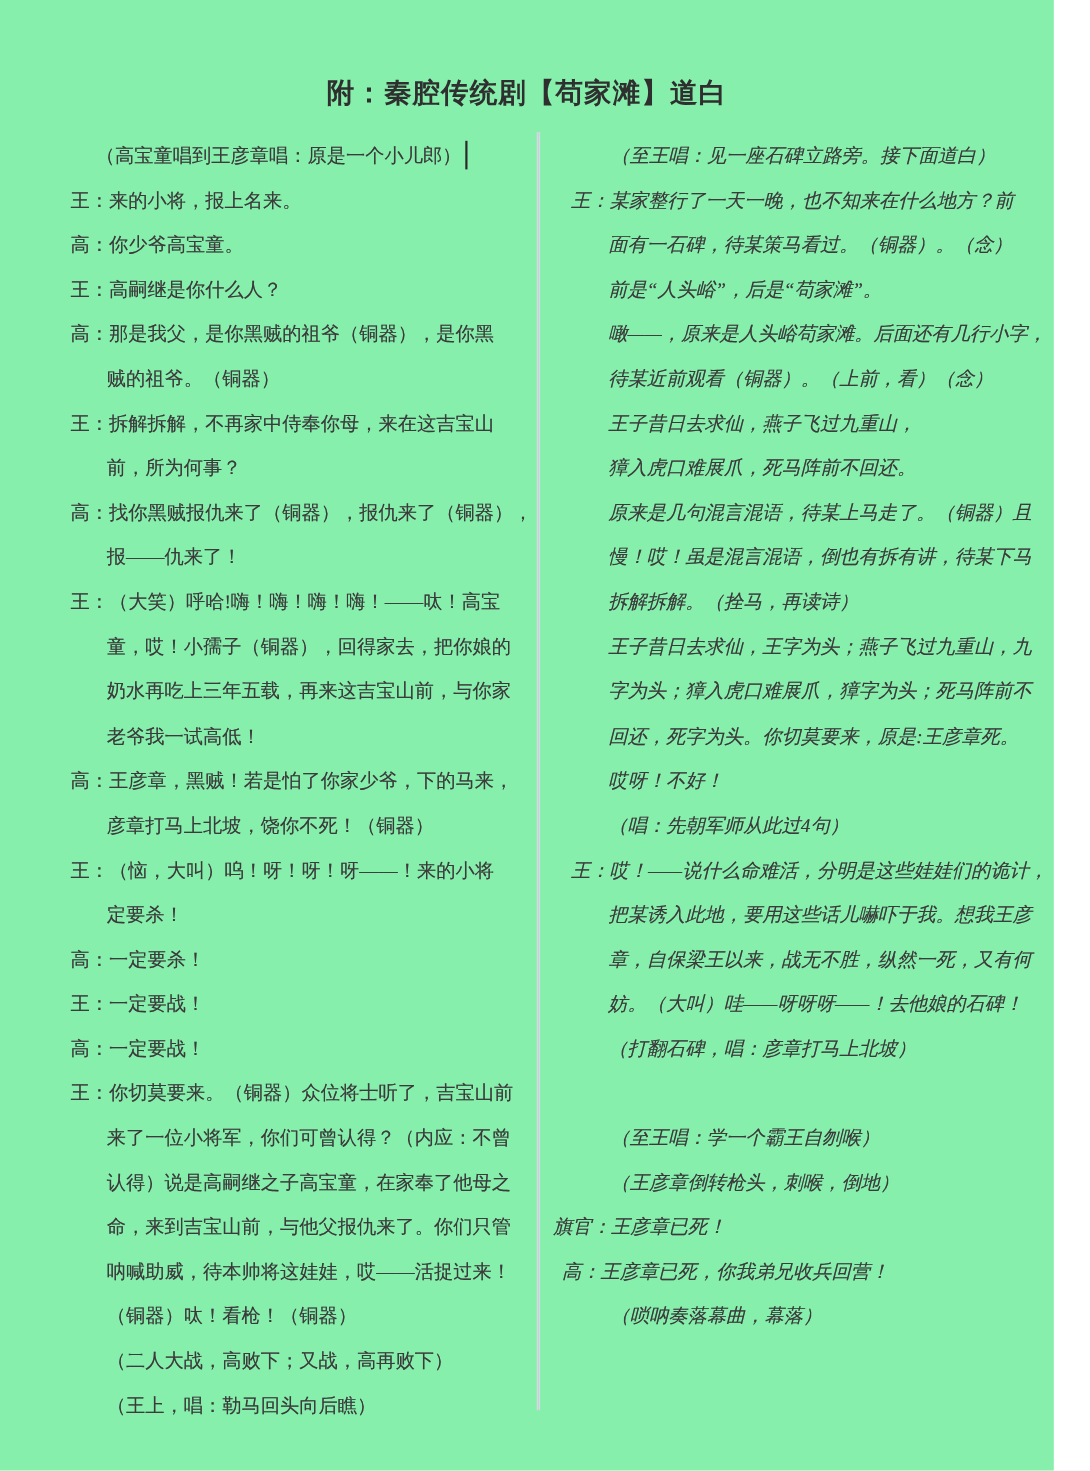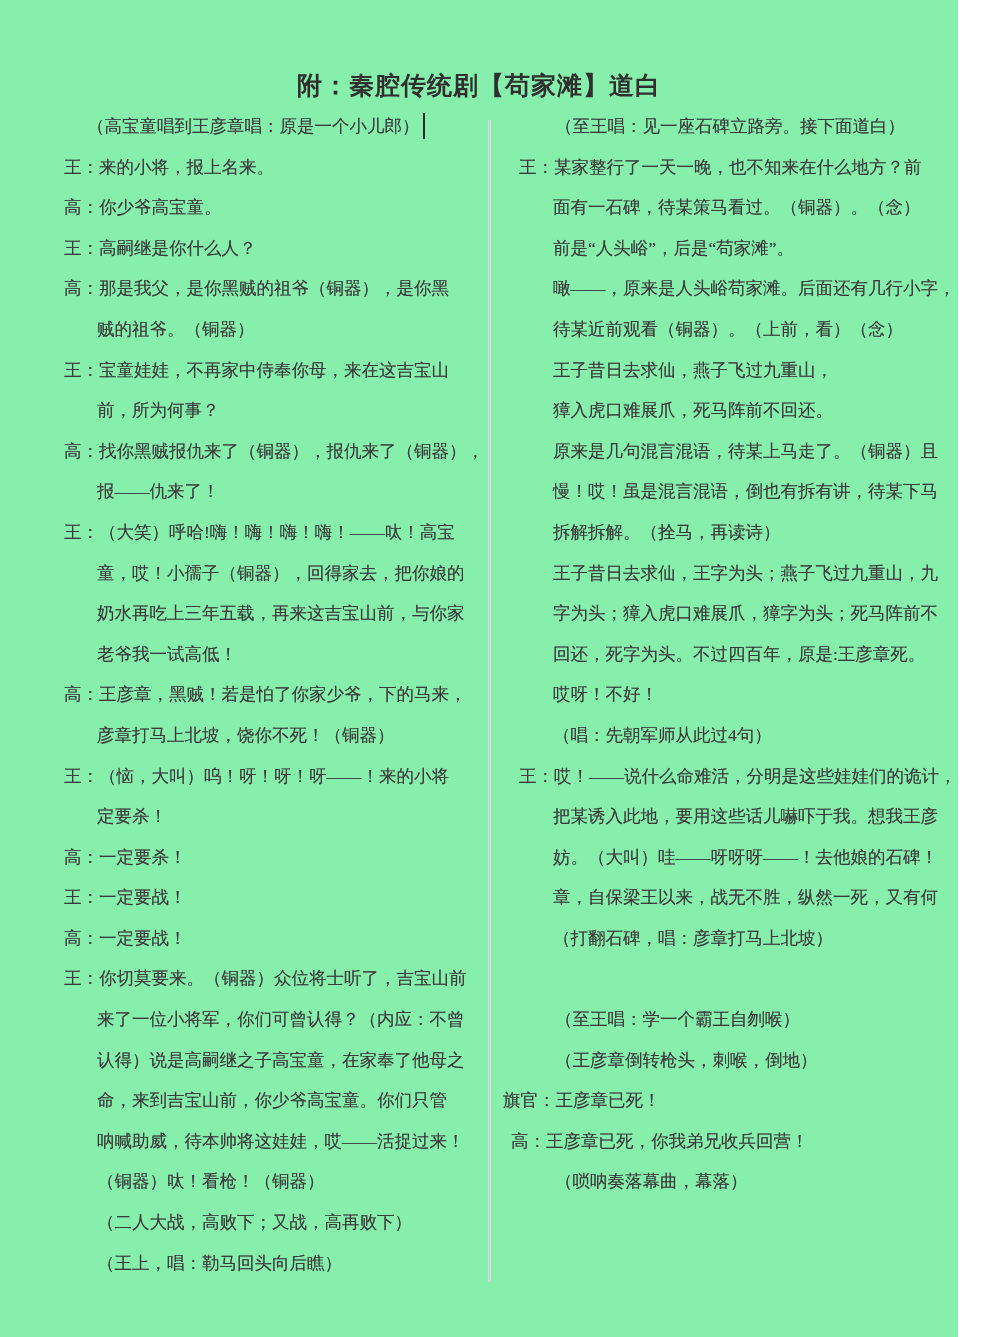--- a/index.html
+++ b/index.html
@@ -32,24 +32,24 @@
   .divider {
     position: absolute;
     left: 488px;
     top: 120px;
     width: 3px;
     height: 1162px;
     background: linear-gradient(to right, #d8e0e5, #c6d1d8, #d8e0e5);
   }
   .col {
     position: absolute;
-    top: 106px;
+    top: 121px;
   }
   .col-left  { left: 64px;  width: 424px; }
-  .col-right { left: 503px; width: 470px; }
+  .col-right { left: 503px; width: 470px; font-style: italic; }
   .line {
     height: 40.6px;
     line-height: 40.6px;
     font-size: 17.5px;
     color: #3b3b3b;
     white-space: nowrap;
     text-shadow: 0 0 0.6px rgba(70,70,70,0.55);
   }
   
   .col-left .k-speaker { padding-left: 0; }
@@ -80,39 +80,39 @@
   <div class="divider"></div>
 
   <div class="col col-left">
 
   <div class="line k-stage">（高宝童唱到王彦章唱：原是一个小儿郎）<span class="text-cursor"></span></div>
       <div class="line k-speaker">王：来的小将，报上名来。</div>
       <div class="line k-speaker">高：你少爷高宝童。</div>
       <div class="line k-speaker">王：高嗣继是你什么人？</div>
       <div class="line k-speaker">高：那是我父，是你黑贼的祖爷（铜器），是你黑</div>
       <div class="line k-cont">贼的祖爷。（铜器）</div>
-      <div class="line k-speaker">王：宝童娃娃，不再家中侍奉你母，来在这吉宝山</div>
+      <div class="line k-speaker">王：拆解拆解，不再家中侍奉你母，来在这吉宝山</div>
       <div class="line k-cont">前，所为何事？</div>
       <div class="line k-speaker">高：找你黑贼报仇来了（铜器），报仇来了（铜器），</div>
       <div class="line k-cont">报——仇来了！</div>
       <div class="line k-speaker">王：（大笑）呼哈!嗨！嗨！嗨！嗨！——呔！高宝</div>
       <div class="line k-cont">童，哎！小孺子（铜器），回得家去，把你娘的</div>
       <div class="line k-cont">奶水再吃上三年五载，再来这吉宝山前，与你家</div>
       <div class="line k-cont">老爷我一试高低！</div>
       <div class="line k-speaker">高：王彦章，黑贼！若是怕了你家少爷，下的马来，</div>
       <div class="line k-cont">彦章打马上北坡，饶你不死！（铜器）</div>
       <div class="line k-speaker">王：（恼，大叫）呜！呀！呀！呀——！来的小将</div>
       <div class="line k-cont">定要杀！</div>
       <div class="line k-speaker">高：一定要杀！</div>
       <div class="line k-speaker">王：一定要战！</div>
       <div class="line k-speaker">高：一定要战！</div>
       <div class="line k-speaker">王：你切莫要来。（铜器）众位将士听了，吉宝山前</div>
       <div class="line k-cont">来了一位小将军，你们可曾认得？（内应：不曾</div>
       <div class="line k-cont">认得）说是高嗣继之子高宝童，在家奉了他母之</div>
-      <div class="line k-cont">命，来到吉宝山前，你少爷高宝童。你们只管</div>
+      <div class="line k-cont">命，来到吉宝山前，与他父报仇来了。你们只管</div>
       <div class="line k-cont">呐喊助威，待本帅将这娃娃，哎——活捉过来！</div>
       <div class="line k-cont">（铜器）呔！看枪！（铜器）</div>
       <div class="line k-cont">（二人大战，高败下；又战，高再败下）</div>
       <div class="line k-cont">（王上，唱：勒马回头向后瞧）</div>
     </div>
 
   <div class="col col-right">
 
   <div class="line k-stage">（至王唱：见一座石碑立路旁。接下面道白）</div>
       <div class="line k-speaker">王：某家整行了一天一晚，也不知来在什么地方？前</div>
@@ -120,27 +120,27 @@
       <div class="line k-cont">前是“人头峪”，后是“苟家滩”。</div>
       <div class="line k-cont">噉——，原来是人头峪苟家滩。后面还有几行小字，</div>
       <div class="line k-cont">待某近前观看（铜器）。（上前，看）（念）</div>
       <div class="line k-cont">王子昔日去求仙，燕子飞过九重山，</div>
       <div class="line k-cont">獐入虎口难展爪，死马阵前不回还。</div>
       <div class="line k-cont">原来是几句混言混语，待某上马走了。（铜器）且</div>
       <div class="line k-cont">慢！哎！虽是混言混语，倒也有拆有讲，待某下马</div>
       <div class="line k-cont">拆解拆解。（拴马，再读诗）</div>
       <div class="line k-cont">王子昔日去求仙，王字为头；燕子飞过九重山，九</div>
       <div class="line k-cont">字为头；獐入虎口难展爪，獐字为头；死马阵前不</div>
-      <div class="line k-cont">回还，死字为头。不过四百年，原是:王彦章死。</div>
+      <div class="line k-cont">回还，死字为头。你切莫要来，原是:王彦章死。</div>
       <div class="line k-cont">哎呀！不好！</div>
       <div class="line k-cont">（唱：先朝军师从此过4句）</div>
       <div class="line k-speaker">王：哎！——说什么命难活，分明是这些娃娃们的诡计，</div>
       <div class="line k-cont">把某诱入此地，要用这些话儿嚇吓于我。想我王彦</div>
+      <div class="line k-cont">章，自保梁王以来，战无不胜，纵然一死，又有何</div>
       <div class="line k-cont">妨。（大叫）哇——呀呀呀——！去他娘的石碑！</div>
-      <div class="line k-cont">章，自保梁王以来，战无不胜，纵然一死，又有何</div>
       <div class="line k-cont">（打翻石碑，唱：彦章打马上北坡）</div>
       <div class="line k-blank"></div>
       <div class="line k-stage">（至王唱：学一个霸王自刎喉）</div>
       <div class="line k-stage">（王彦章倒转枪头，刺喉，倒地）</div>
       <div class="line k-flag">旗官：王彦章已死！</div>
       <div class="line k-gao">高：王彦章已死，你我弟兄收兵回营！</div>
       <div class="line k-stage">（唢呐奏落幕曲，幕落）</div>
     </div>
 </div>
 

